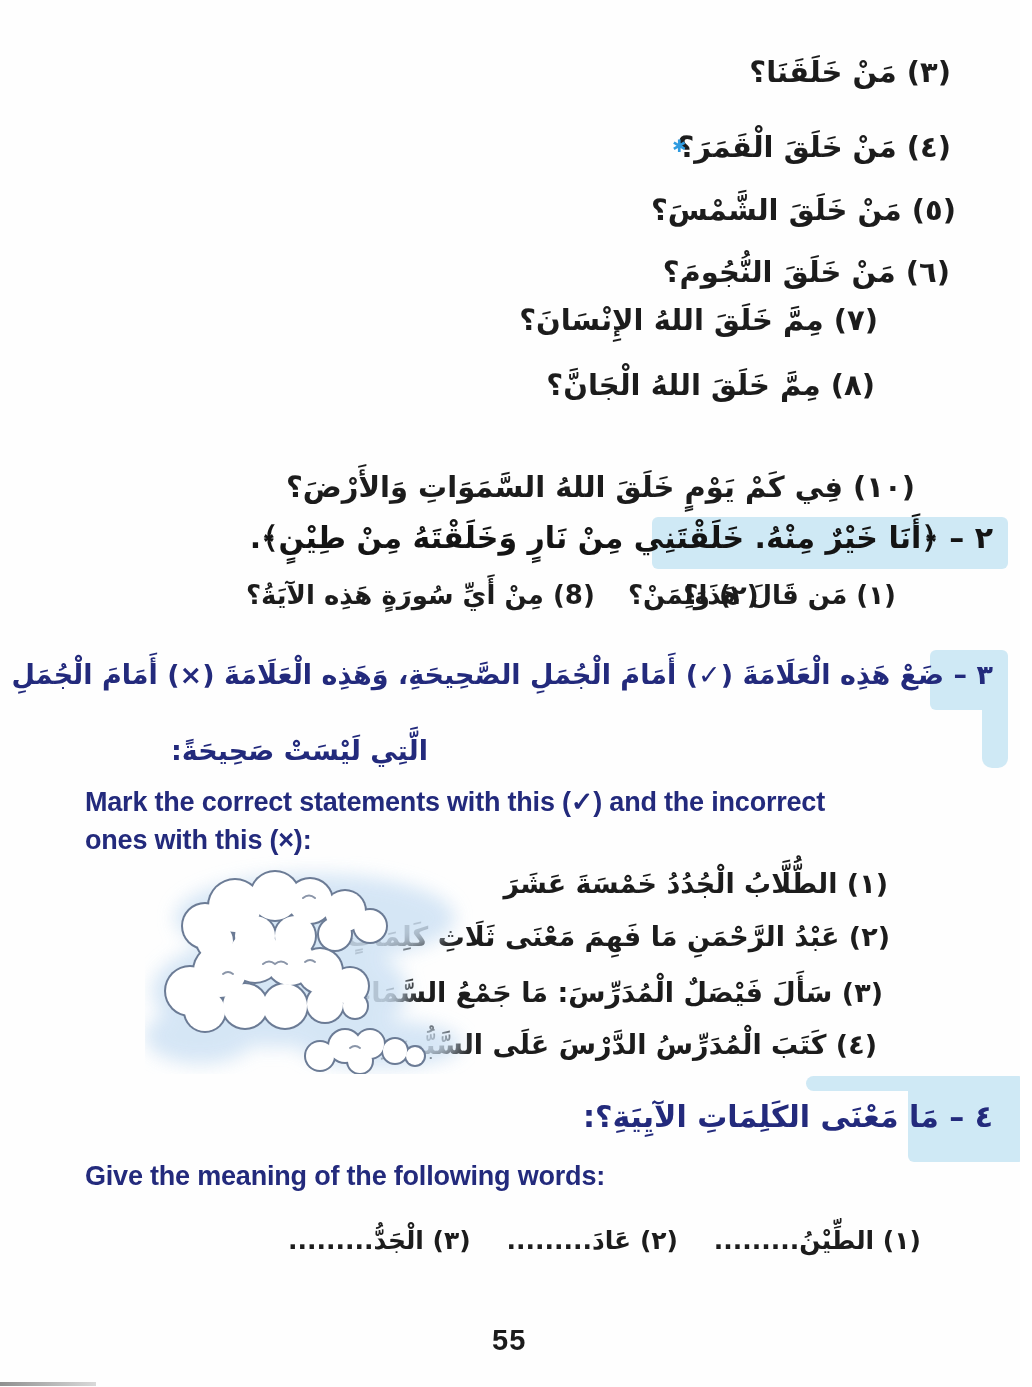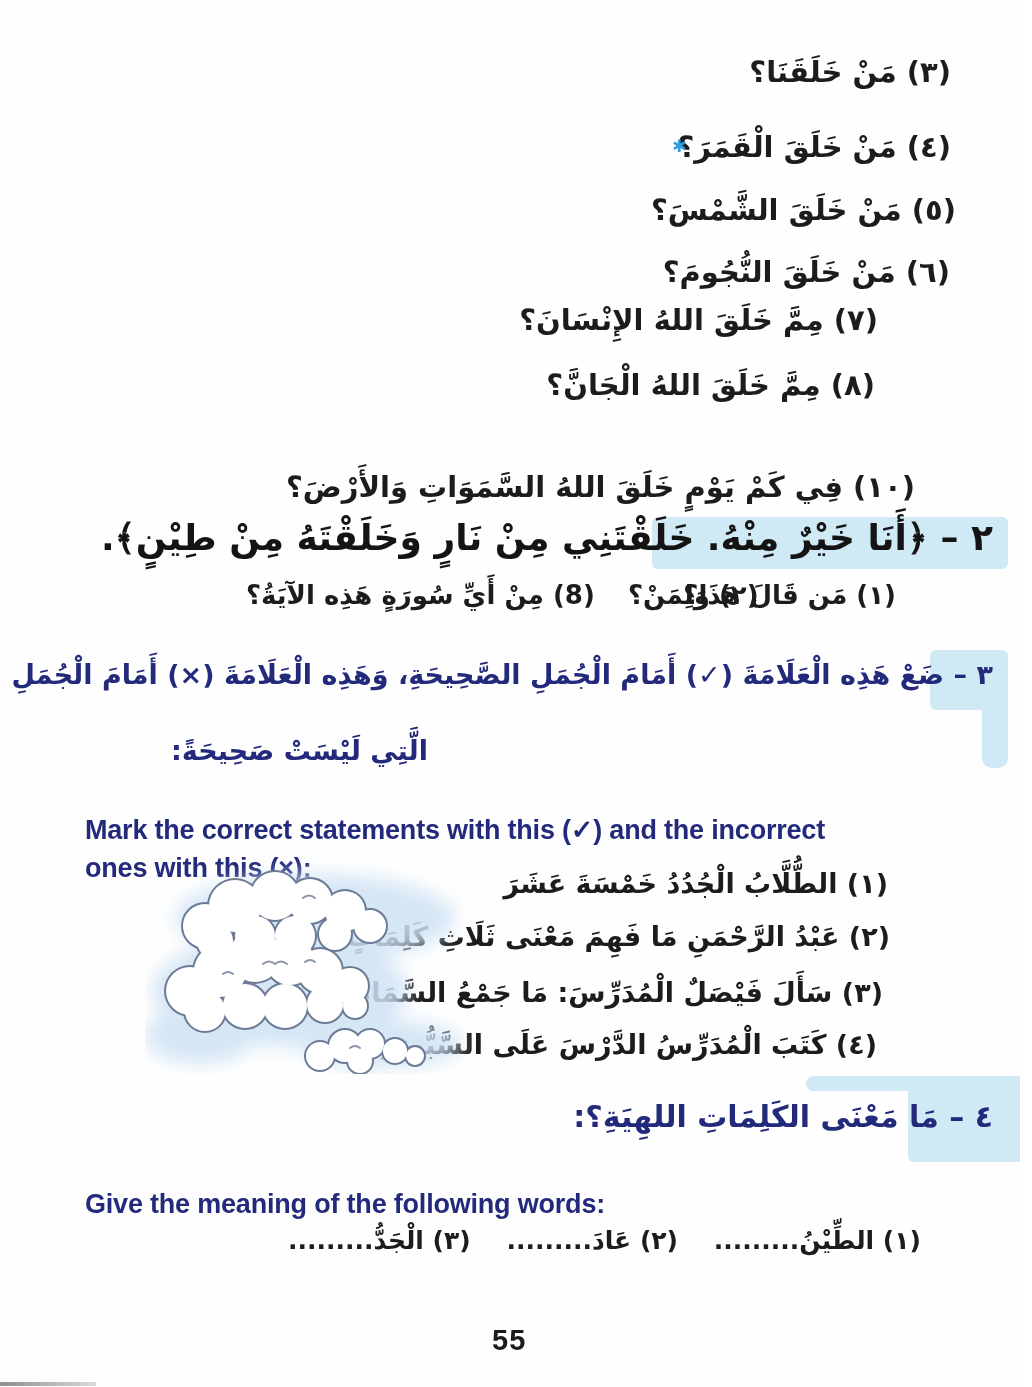--- a/index.html
+++ b/index.html
@@ -10,21 +10,21 @@
   
   .ar{direction:rtl;unicode-bidi:embed;white-space:nowrap;font-weight:700;}
   .q{position:absolute;font-size:29px;line-height:46px;color:#1c1c1c;text-align:right;}
   
   .hl{position:absolute;background:#cfe9f5;border-radius:6px;}
   
   .navy{color:#232a7c;}
   .ex-line{position:absolute;font-size:29px;line-height:50px;}
   .eng{
     position:absolute;font-family:"Liberation Sans",sans-serif;font-weight:700;
-    font-size:27px;line-height:40px;color:#232a7c;letter-spacing:-0.2px;white-space:nowrap;margin-top:28px;
+    font-size:27px;line-height:40px;color:#232a7c;letter-spacing:-0.2px;white-space:nowrap;
   }
   .stmt{position:absolute;font-size:27px;line-height:44px;color:#1c1c1c;}
   .words-row{
     position:absolute;left:288px;right:99px;top:1226px;direction:rtl;
     display:flex;justify-content:space-between;font-size:25px;font-weight:700;color:#1c1c1c;
   }
   .asterisk{position:absolute;left:672px;top:136px;color:#2f9be0;font-size:17px;font-weight:700;}
   .pagenum{
     position:absolute;left:492px;top:1324px;font-family:"Liberation Sans",sans-serif;
     font-weight:700;font-size:29px;color:#1b1b1b;letter-spacing:1px;
@@ -42,21 +42,21 @@
   <div class="q ar" style="top:124px;right:69px;">(٤) مَنْ خَلَقَ الْقَمَرَ؟</div>
   <div class="q ar" style="top:187px;right:64px;">(٥) مَنْ خَلَقَ الشَّمْسَ؟</div>
   <div class="q ar" style="top:249px;right:70px;">(٦) مَنْ خَلَقَ النُّجُومَ؟</div>
   <div class="q ar" style="top:297px;right:142px;">(٧) مِمَّ خَلَقَ اللهُ الإِنْسَانَ؟</div>
   <div class="q ar" style="top:362px;right:145px;">(٨) مِمَّ خَلَقَ اللهُ الْجَانَّ؟</div>
   <div class="q ar" style="top:464px;right:105px;text-align:right;">(١٠) فِي كَمْ يَوْمٍ خَلَقَ اللهُ السَّمَوَاتِ وَالأَرْضَ؟</div>
 
   <div class="asterisk">✱</div>
 
   <div class="hl" style="left:652px;top:517px;width:356px;height:52px;"></div>
-  <div class="ex-line ar" style="top:513px;right:27px;font-size:36px;color:#141414;">
+  <div class="ex-line ar" style="top:513px;right:27px;font-size:30px;color:#141414;">
     <span>٢ –</span>
     <span>﴿أَنَا خَيْرٌ مِنْهُ. خَلَقْتَنِي مِنْ نَارٍ وَخَلَقْتَهُ مِنْ طِيْنٍ﴾.</span>
   </div>
   <div class="q ar" style="top:572px;right:124px;font-size:26px;">(١) مَن قَالَ هَذَا؟</div>
   <div class="q ar" style="top:572px;left:628px;font-size:26px;">(٢) وَلِمَنْ؟</div>
   <div class="q ar" style="top:572px;left:246px;font-size:26px;">(8) مِنْ أَيِّ سُورَةٍ هَذِه الآيَةُ؟</div>
 
   <div class="hl" style="left:930px;top:650px;width:78px;height:60px;"></div>
   <div class="hl" style="left:982px;top:650px;width:26px;height:118px;border-radius:10px;"></div>
   <div class="ex-line ar navy" style="top:650px;right:27px;font-size:27px;">
@@ -153,21 +153,21 @@
       <path d="M160 106 q5 -4 10 0"></path>
       <path d="M78 118 q5 -4 10 0"></path>
       <path d="M205 192 q5 -4 10 0"></path>
     </g>
   </svg>
 
   <div class="hl" style="left:908px;top:1078px;width:116px;height:84px;"></div>
   <div class="hl" style="left:806px;top:1076px;width:220px;height:15px;border-radius:8px;"></div>
   <div class="ex-line ar navy" style="top:1092px;right:27px;font-size:30px;">
     <span>٤ –</span>
-    <span>مَا مَعْنَى الكَلِمَاتِ اللهِيَةِ؟:</span>
+    <span>مَا مَعْنَى الكَلِمَاتِ الآيِيَةِ؟:</span>
   </div>
   <div class="eng" style="left:85px;top:1156px;">Give the meaning of the following words:</div>
 
   <div class="words-row">
     <span class="ar">(١) الطِّيْنُ.........</span>
     <span class="ar">(٢) عَادَ.........</span>
     <span class="ar">(٣) الْجَدُّ.........</span>
   </div>
 
   <div class="pagenum">55</div>

